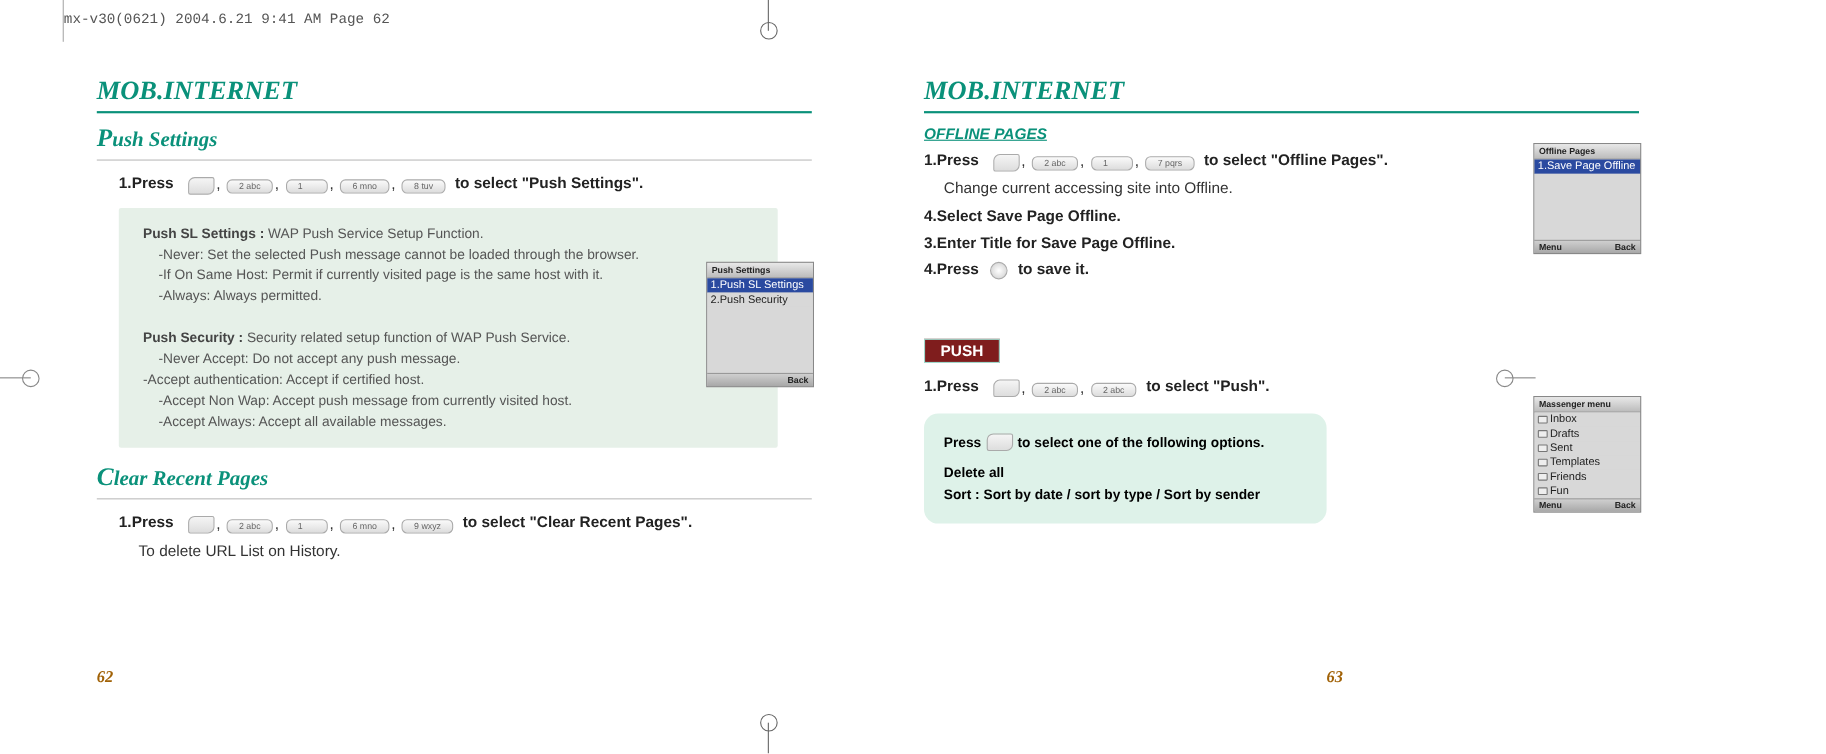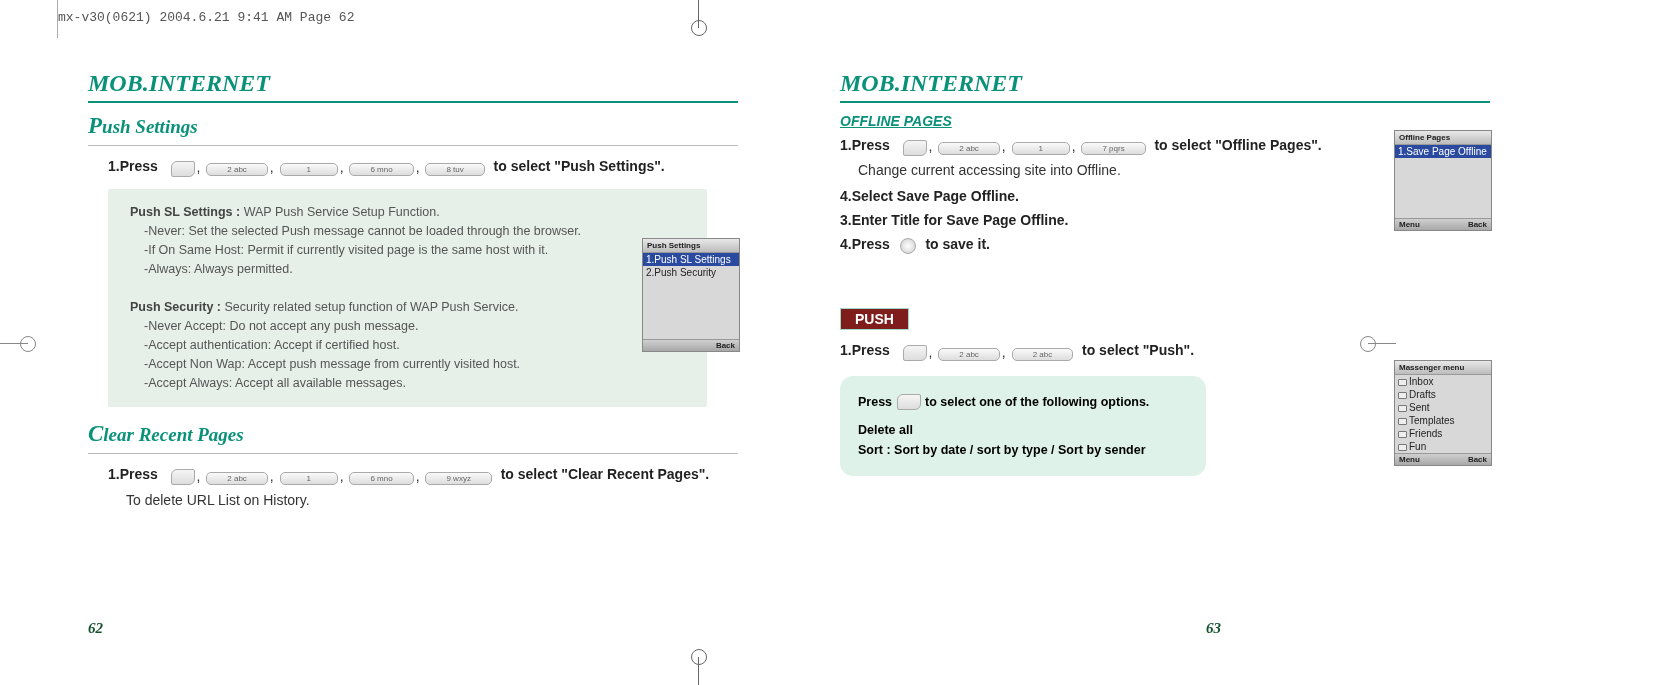--- a/index.html
+++ b/index.html
@@ -21,34 +21,34 @@
   .rule-teal{height:2px;background:#0a917a;margin-bottom:10px}
   .rule-gray{height:1px;background:#bbb;margin:6px 0 10px 0}
   .h2{font:italic bold 19px Georgia,serif;color:#0a917a;margin:6px 0 4px 0}
   .h2 .cap{font-size:23px;font-style:italic}
   .h3-link{font:italic bold 14px Arial;color:#0a917a;text-decoration:underline;margin:2px 0 6px 0}
   .h3-tag{display:inline-block;background:#7f1d1d;color:#fff;font:bold 14px Arial;padding:2px 14px;border:1px solid #9fd8cb;margin-bottom:6px}
   .step{font:bold 14px Arial;color:#222;margin:4px 0 4px 20px;line-height:20px}
   .regstep{font:14px Arial;color:#333;margin:2px 0 6px 38px;line-height:20px}
   .quote{font-weight:bold}
   .keypad{display:inline-block;vertical-align:middle}
-  .key{display:inline-block;border:1px solid #aaa;border-radius:5px;background:linear-gradient(#fafafa,#ddd);font:8px Arial;color:#666;padding:1px 20px;min-width:16px;text-align:center;margin:0 1px}
+  .key{display:inline-block;border:1px solid #aaa;border-radius:5px;background:linear-gradient(#fafafa,#ddd);font:8px Arial;color:#666;padding:1px 10px;min-width:16px;margin:0 1px}
   .softkey{display:inline-block;width:22px;height:14px;border:1px solid #aaa;border-radius:6px 2px 6px 2px;background:linear-gradient(#f5f5f5,#ddd);margin:0 1px;vertical-align:middle;position:relative}
   .okkey{display:inline-block;width:14px;height:14px;border:1px solid #aaa;border-radius:50%;background:radial-gradient(#fff,#ccc);vertical-align:middle;margin:0 2px}
   .sep{font:14px Arial;color:#333;margin:0 1px}
   .note-box{background:#e6f0e8;border-radius:2px;padding:14px 22px;margin:12px 0 14px 20px;font:12.5px Arial;color:#555;line-height:19px}
   .note-box .lead{font-weight:bold;color:#444}
   .note-green{background:#def2e9;border-radius:13px;padding:16px 18px;margin:14px 0 0 0;font:bold 12.5px Arial;color:#000000;line-height:20px;width:330px;margin-left:0px}
   .phone{position:absolute;width:96px;border:1px solid #888;background:#d6d6d6;font:8px Arial;color:#222}
   .ph-title{background:linear-gradient(#e8e8e8,#bcbcbc);border-bottom:1px solid #999;padding:2px 4px;font-weight:bold;font-size:8px}
   .ph-row{padding:1px 3px;font-size:10px;background:#d8d8d8}
   .ph-sel{background:#2a4aa0;color:#fff}
   .ph-body{height:60px;background:#d8d8d8}
   .ph-foot{display:flex;justify-content:space-between;background:linear-gradient(#cfcfcf,#a8a8a8);border-top:1px solid #999;font-weight:bold;font-size:8px;padding:1px 4px}
-  .pgnum{position:absolute;bottom:48px;font:italic bold 15px Georgia,serif;color:#14532d}
+  .pgnum{position:absolute;bottom:60px;font:italic bold 15px Georgia,serif;color:#a16207}
   .pgnum-left{left:88px}
   .pgnum-right{right:175px}
   .folder-ico{display:inline-block;width:7px;height:5px;border:1px solid #777;border-radius:1px;margin-right:2px;vertical-align:middle;background:#eee}
 </style>
 </head>
 <body>
 
 <div class="sheet">
   <div class="trim"></div>
   <div class="header-bar">mx-v30(0621)  2004.6.21  9:41 AM  Page 62</div>
@@ -77,21 +77,21 @@
     </div>
 
     <div class="note-box" style="width:555px">
       <div><span class="lead">Push SL Settings :</span><span> WAP Push Service Setup Function.</span></div>
       <div style="margin-left:14px">-Never: Set the selected Push message cannot be loaded through the browser.</div>
       <div style="margin-left:14px">-If On Same Host: Permit if currently visited page is the same host with it.</div>
       <div style="margin-left:14px">-Always: Always permitted.</div>
       <br>
       <div><span class="lead">Push Security :</span><span> Security related setup function of WAP Push Service.</span></div>
       <div style="margin-left:14px">-Never Accept: Do not accept any push message.</div>
-      <div style="margin-left:14px">-Accept authentication: Accept if certified host.</div>
+      <div style="">-Accept authentication: Accept if certified host.</div>
       <div style="margin-left:14px">-Accept Non Wap: Accept push message from currently visited host.</div>
       <div style="margin-left:14px">-Accept  Always: Accept all available messages.</div>
     </div>
 
     <div class="h2"><span class="cap">C</span><span>lear Recent Pages</span></div>
     <div class="rule-gray"></div>
 
     <div class="step">
       <span>1.Press</span>&nbsp;&nbsp;
       <span class="keypad">

